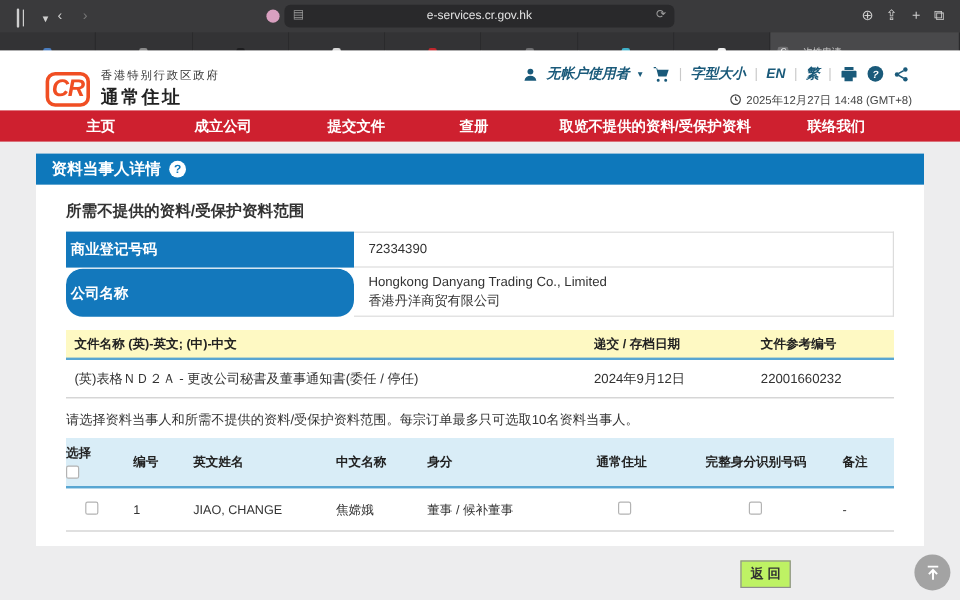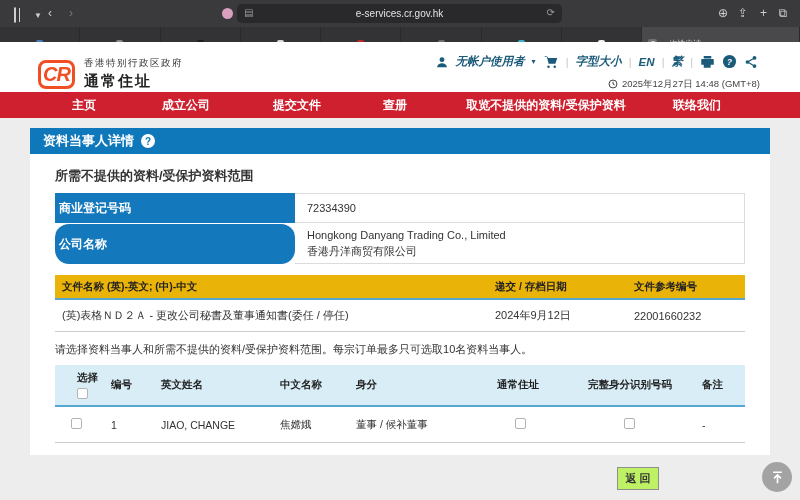--- a/index.html
+++ b/index.html
@@ -52,30 +52,30 @@
 
   .info-tbl { margin-top:8px; }
   .info-row { display:flex; }
   .info-row + .info-row .lbl { border-top:1px solid #fff;border-radius:14px; }
   .info-row + .info-row .val { border-top:0; }
   .lbl { width:240px; background:#1378BC; color:#fff; font-size:12px; font-weight:bold; padding:0 0 0 4px; display:flex; align-items:center; }
   .val { width:450px; border:1px solid #dcdcdc; border-left:0; font-size:11px; color:#333; padding:5px 0 5px 12px; display:flex; flex-direction:column; justify-content:center; line-height:1.5; }
   .r1 { height:30px; } .r2 { height:41px; }
 
   .doc-tbl { margin-top:11px; }
-  .doc-hd { display:flex; height:25px; background:#eab308; border-bottom:2px solid #58A6D2; align-items:center; font-size:10.5px; font-weight:bold; color:#222; }
+  .doc-hd { display:flex; height:25px; background:#fef9c3; border-bottom:2px solid #58A6D2; align-items:center; font-size:10.5px; font-weight:bold; color:#222; }
   .doc-row { display:flex; height:32px; border-bottom:1px solid #ccc; align-items:center; font-size:11px; color:#333; }
   .dc1 { width:435px; padding-left:7px; } .dc2 { width:130px; padding-left:5px; } .dc3 { width:125px; padding-left:14px; }
 
   .instr { margin-top:10px; font-size:11px; color:#333; }
 
   .sub-tbl { margin-top:8px; }
   .sub-hd { display:flex; height:42px; background:#D9EDF7; border-bottom:2px solid #58A6D2; align-items:center; font-size:10.5px; font-weight:bold; color:#222; }
   .sub-row { display:flex; height:36px; border-bottom:1px solid #ccc; align-items:center; font-size:10.5px; color:#333; }
-  .sc1{width:45px;padding-left:22px} .sc2{width:50px;padding-left:11px} .sc3{width:120px;padding-left:11px}
+  .sc1{width:45px;padding-left:0} .sc2{width:50px;padding-left:11px} .sc3{width:120px;padding-left:11px}
   .sc4{width:75px;padding-left:10px} .sc5{width:135px;padding-left:11px} .sc6{width:100px;padding-left:17px}
   .sc7{width:110px;padding-left:8px} .sc8{width:55px;padding-left:12px}
   .sub-hd .sc1 { display:flex; flex-direction:column; justify-content:center; gap:3px; }
   .cb { width:11px; height:11px; border:1px solid #b3b3b3; border-radius:2px; background:#fff; display:inline-block; }
 
   
   .btn-back { position:absolute; left:617px; top:343px; width:42px; height:23px; background:#bef264; border:1px solid #8f8f8f; color:#333; font-size:11px; font-weight:bold; display:flex; align-items:center; justify-content:center; letter-spacing:3px; padding-left:3px; }
   .btn-cont { position:absolute; left:679px; top:340px; width:65px; height:28px; background:#CE202F; color:#fff; font-size:11px; font-weight:bold; display:flex; align-items:center; justify-content:center; letter-spacing:3px; padding-left:3px;margin-top:42px; }
   .scrolltop { position:absolute; left:762px; top:338px; width:30px; height:30px; border-radius:50%; background:#a3a3a3; display:flex; align-items:center; justify-content:center; }
 </style>

